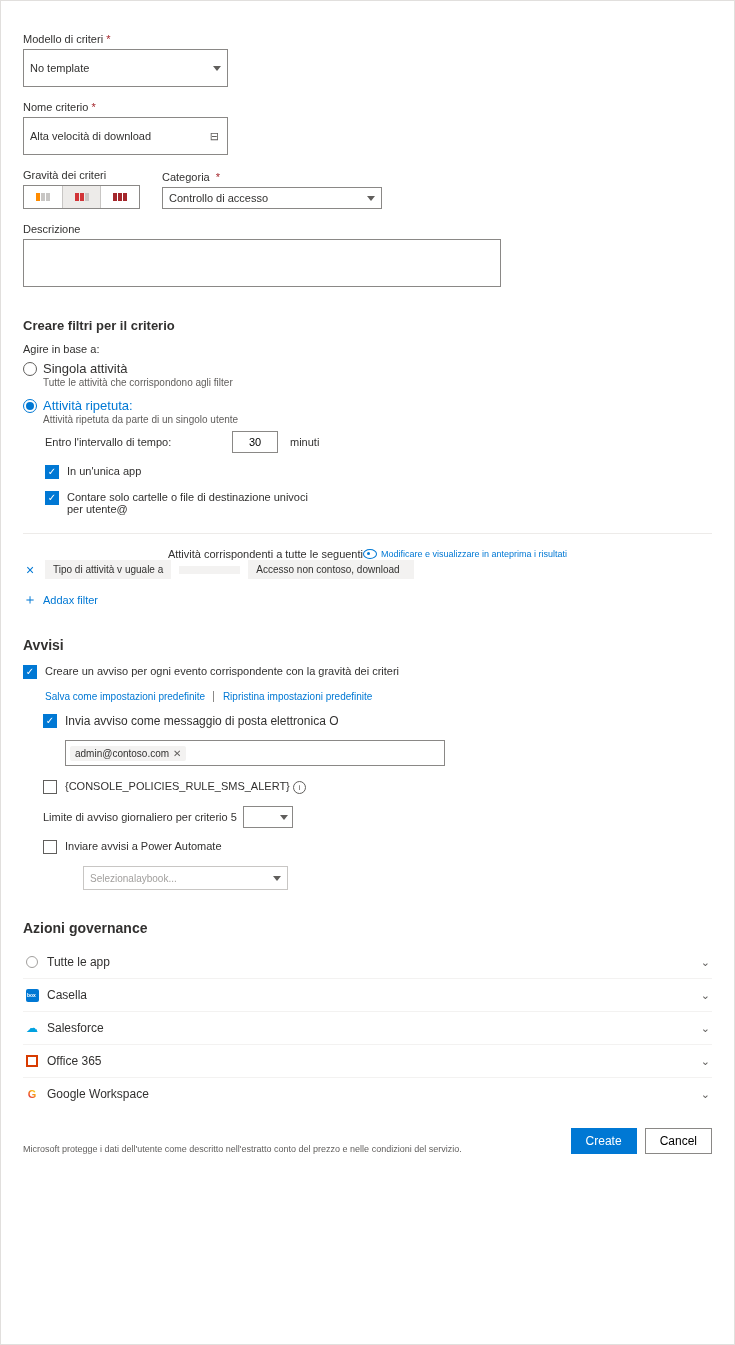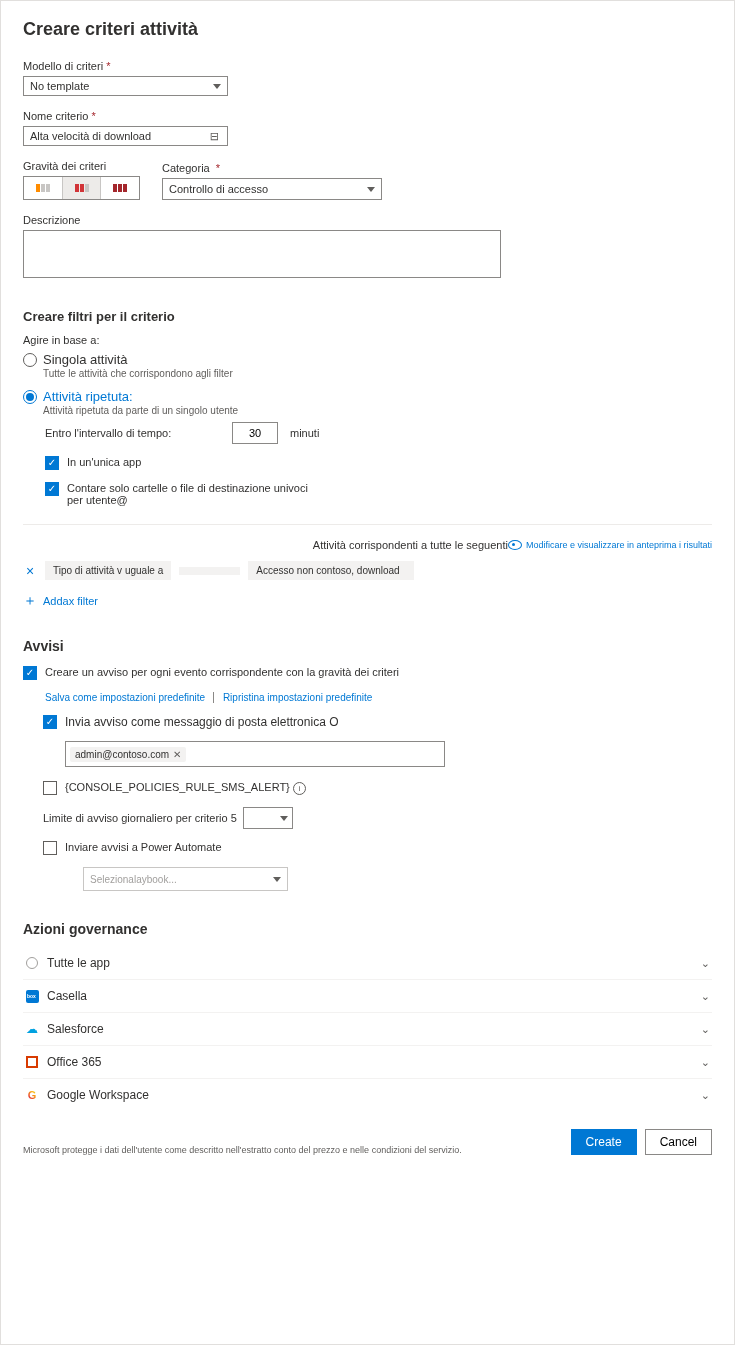--- a/index.html
+++ b/index.html
@@ -1,21 +1,21 @@
 <!DOCTYPE html>
 <html><head>
 <meta charset="utf-8">
 <style>
   html,body{margin:0;padding:0;font-family:"Segoe UI",Arial,sans-serif;background:#fff;color:#323130;font-size:12px;}
   .page{width:735px;min-height:1345px;border:1px solid #e1dfdd;box-sizing:border-box;padding:18px 22px 14px 22px;position:relative;}
   h1{font-size:18px;font-weight:600;margin:0 0 20px 0;}
   .form-col{width:480px;}
   .lbl{font-size:11px;color:#323130;margin:14px 0 4px 0;display:block;}
   .req{color:#a4262c;}
-  .select,.tbox{border:1px solid #8a8886;background:#fff;font-size:11px;padding:4px 6px;height:20px;box-sizing:border-box;display:flex;align-items:center;justify-content:space-between;}
+  .select,.tbox{border:1px solid #8a8886;background:#fff;font-size:11px;padding:4px 6px;height:38px;box-sizing:border-box;display:flex;align-items:center;justify-content:space-between;}
   .select{position:relative;}
   .chev{width:0;height:0;border-left:4px solid transparent;border-right:4px solid transparent;border-top:5px solid #605e5c;}
   .sel-template{width:205px;margin-bottom:4px;}
   .sel-name{width:205px;}
   .row-sevcat{display:flex;gap:22px;align-items:flex-end;}
   .sev-group{display:flex;border:1px solid #8a8886;width:115px;height:22px;}
   .sev-btn{flex:1;display:flex;align-items:center;justify-content:center;border-right:1px solid #c8c6c4;background:#fff;}
   .sev-btn:last-child{border-right:none;}
   .sev-btn.sel{background:#edebe9;}
   .bars{display:flex;gap:1px;}
@@ -34,21 +34,21 @@
   .r-title{font-size:13px;}
   .r-sub{font-size:10px;color:#605e5c;margin-top:1px;}
   .indent{margin-left:22px;}
   .kv-row{display:flex;align-items:center;gap:12px;margin:6px 0;font-size:11px;}
   .kv-row .key{width:175px;}
   .num-in{width:46px;height:22px;border:1px solid #8a8886;text-align:center;font-size:11px;box-sizing:border-box;}
   .cb-row{display:flex;align-items:flex-start;gap:8px;margin:12px 0;font-size:11px;}
   .cb{width:14px;height:14px;border:1px solid #0078d4;background:#0078d4;color:#fff;display:flex;align-items:center;justify-content:center;flex-shrink:0;font-size:10px;line-height:1;box-sizing:border-box;}
   .cb.off{background:#fff;border-color:#605e5c;color:transparent;}
   .hr{border:none;border-top:1px solid #edebe9;margin:18px 0 14px 0;}
-  .match-head{display:flex;justify-content:flex-end;align-items:center;font-size:11px;margin-bottom:10px;}
+  .match-head{display:flex;justify-content:center;align-items:center;font-size:11px;}
   .preview-link{color:#0078d4;font-size:9px;display:flex;align-items:center;gap:4px;}
   .eye{width:12px;height:8px;border:1px solid #0078d4;border-radius:50%;position:relative;}
   .eye::after{content:"";width:3px;height:3px;background:#0078d4;border-radius:50%;position:absolute;top:1.5px;left:3.5px;}
   .filter-row{display:flex;align-items:center;gap:8px;margin-bottom:12px;}
   .x-ic{color:#0078d4;font-size:14px;width:14px;text-align:center;}
   .chip{background:#f3f2f1;padding:4px 8px;font-size:10px;color:#323130;}
   .chip.v{min-width:45px;display:inline-block;}
   .chip.wide{min-width:150px;}
   .add-filter{display:flex;align-items:center;gap:6px;color:#0078d4;font-size:11px;}
   .plus{color:#0078d4;font-weight:400;width:14px;text-align:center;font-size:14px;}
@@ -78,21 +78,20 @@
   .foot-txt{font-size:9px;color:#605e5c;max-width:440px;}
   .buttons{display:flex;gap:8px;}
   .btn{font-size:12px;padding:5px 14px;border:1px solid #8a8886;background:#fff;cursor:pointer;}
   .btn.primary{background:#0078d4;border-color:#0078d4;color:#fff;}
   .name-x{color:#605e5c;margin-left:auto;padding-right:2px;}
 </style>
 </head>
 <body>
 
 <div class="page">
-  <h1>Creare criteri attività</h1>
 
   <div class="form-col">
 
     <label class="lbl"><span>Modello di criteri</span> <span class="req">*</span></label>
     <div class="select sel-template">
       <span>No template</span>
         <span class="chev"></span>
     </div>
 
     <label class="lbl"><span>Nome criterio</span> <span class="req">*</span></label>

